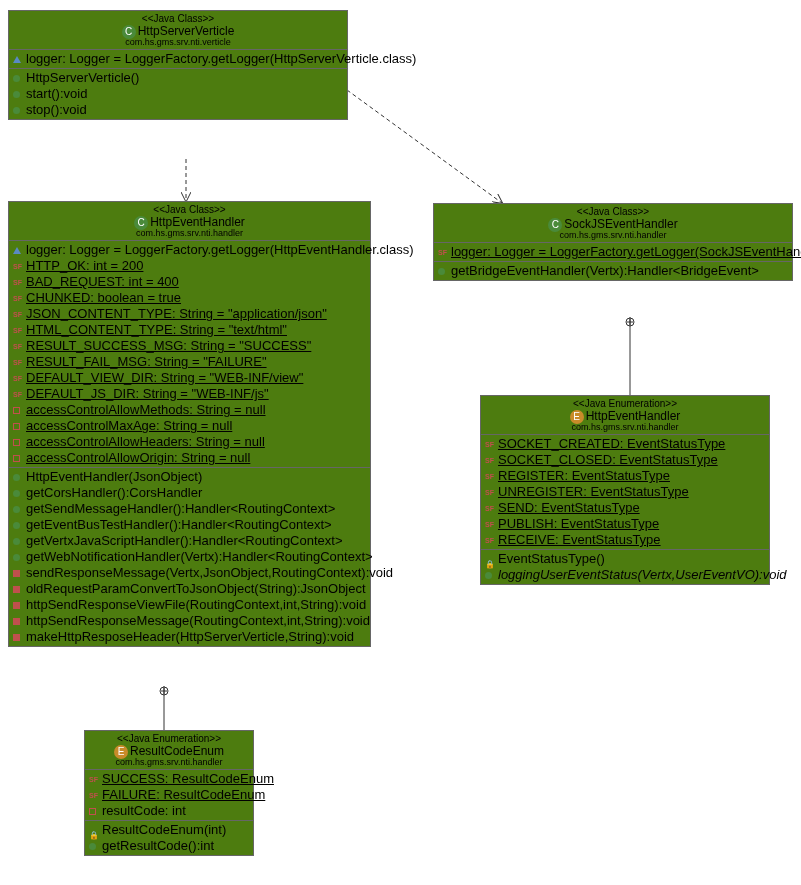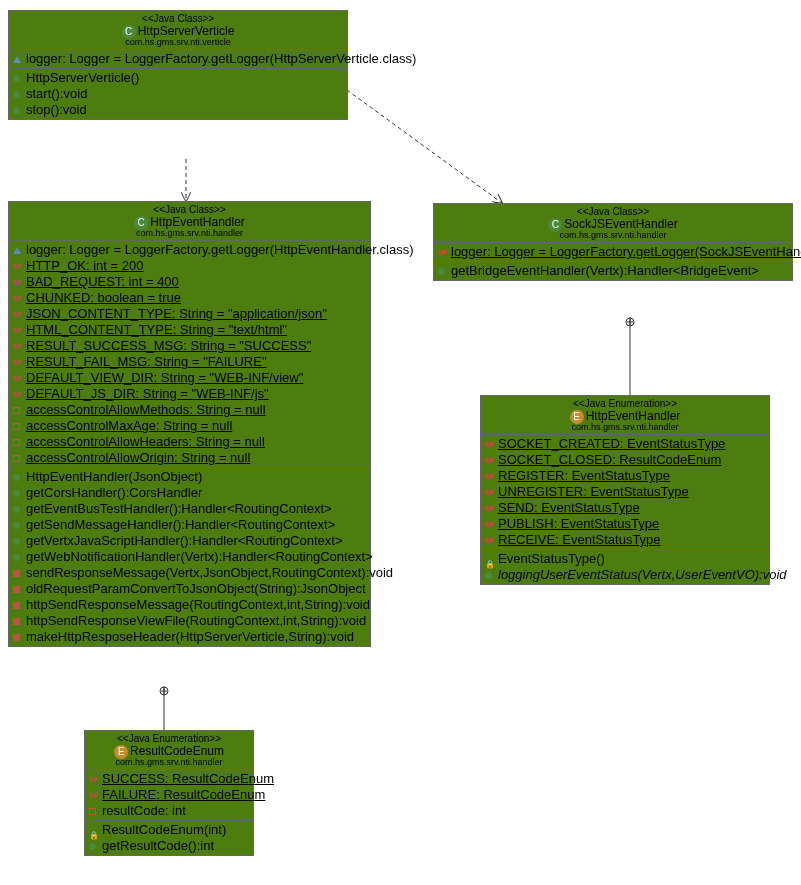--- a/index.html
+++ b/index.html
@@ -165,28 +165,28 @@
       <div class="member"><span class="mi mi-sf"></span><span class="underline">DEFAULT_VIEW_DIR: String = "WEB-INF/view"</span></div>
       <div class="member"><span class="mi mi-sf"></span><span class="underline">DEFAULT_JS_DIR: String = "WEB-INF/js"</span></div>
       <div class="member"><span class="mi mi-red-sq"></span><span class="underline">accessControlAllowMethods: String = null</span></div>
       <div class="member"><span class="mi mi-red-sq"></span><span class="underline">accessControlMaxAge: String = null</span></div>
       <div class="member"><span class="mi mi-red-sq"></span><span class="underline">accessControlAllowHeaders: String = null</span></div>
       <div class="member"><span class="mi mi-red-sq"></span><span class="underline">accessControlAllowOrigin: String = null</span></div>
     </div>
   <div class="uml-section">
       <div class="member"><span class="mi mi-green"></span><span>HttpEventHandler(JsonObject)</span></div>
       <div class="member"><span class="mi mi-green"></span><span>getCorsHandler():CorsHandler</span></div>
+      <div class="member"><span class="mi mi-green"></span><span>getSendMessageHandler():Handler&lt;RoutingContext&gt;</span></div>
       <div class="member"><span class="mi mi-green"></span><span>getEventBusTestHandler():Handler&lt;RoutingContext&gt;</span></div>
-      <div class="member"><span class="mi mi-green"></span><span>getSendMessageHandler():Handler&lt;RoutingContext&gt;</span></div>
       <div class="member"><span class="mi mi-green"></span><span>getVertxJavaScriptHandler():Handler&lt;RoutingContext&gt;</span></div>
       <div class="member"><span class="mi mi-green"></span><span>getWebNotificationHandler(Vertx):Handler&lt;RoutingContext&gt;</span></div>
       <div class="member"><span class="mi mi-red"></span><span>sendResponseMessage(Vertx,JsonObject,RoutingContext):void</span></div>
       <div class="member"><span class="mi mi-red"></span><span>oldRequestParamConvertToJsonObject(String):JsonObject</span></div>
+      <div class="member"><span class="mi mi-red"></span><span>httpSendResponseViewFile(RoutingContext,int,String):void</span></div>
       <div class="member"><span class="mi mi-red"></span><span>httpSendResponseMessage(RoutingContext,int,String):void</span></div>
-      <div class="member"><span class="mi mi-red"></span><span>httpSendResponseViewFile(RoutingContext,int,String):void</span></div>
       <div class="member"><span class="mi mi-red"></span><span>makeHttpResposeHeader(HttpServerVerticle,String):void</span></div>
     </div>
 </div>
 
 <div class="uml-class" style="left:84px;top:730px;width:170px">
   <div class="uml-header">
     <div class="stereotype">&lt;&lt;Java Enumeration&gt;&gt;</div>
     <div class="class-name"><span class="icon icon-e">E</span><span>ResultCodeEnum</span></div>
     <div class="pkg">com.hs.gms.srv.nti.handler</div>
   </div>
@@ -216,21 +216,21 @@
 </div>
 
 <div class="uml-class" style="left:480px;top:395px;width:290px">
   <div class="uml-header">
     <div class="stereotype">&lt;&lt;Java Enumeration&gt;&gt;</div>
     <div class="class-name"><span class="icon icon-e">E</span><span>HttpEventHandler</span></div>
     <div class="pkg">com.hs.gms.srv.nti.handler</div>
   </div>
   <div class="uml-section">
       <div class="member"><span class="mi mi-sf"></span><span class="underline">SOCKET_CREATED: EventStatusType</span></div>
-      <div class="member"><span class="mi mi-sf"></span><span class="underline">SOCKET_CLOSED: ResultCodeEnum</span></div>
+      <div class="member"><span class="mi mi-sf"></span><span class="underline">SOCKET_CLOSED: EventStatusType</span></div>
       <div class="member"><span class="mi mi-sf"></span><span class="underline">REGISTER: EventStatusType</span></div>
       <div class="member"><span class="mi mi-sf"></span><span class="underline">UNREGISTER: EventStatusType</span></div>
       <div class="member"><span class="mi mi-sf"></span><span class="underline">SEND: EventStatusType</span></div>
       <div class="member"><span class="mi mi-sf"></span><span class="underline">PUBLISH: EventStatusType</span></div>
       <div class="member"><span class="mi mi-sf"></span><span class="underline">RECEIVE: EventStatusType</span></div>
     </div>
   <div class="uml-section">
       <div class="member"><span class="mi mi-red-lock"></span><span>EventStatusType()</span></div>
       <div class="member"><span class="mi mi-green"></span><span class="italic">loggingUserEventStatus(Vertx,UserEventVO):void</span></div>
     </div>

